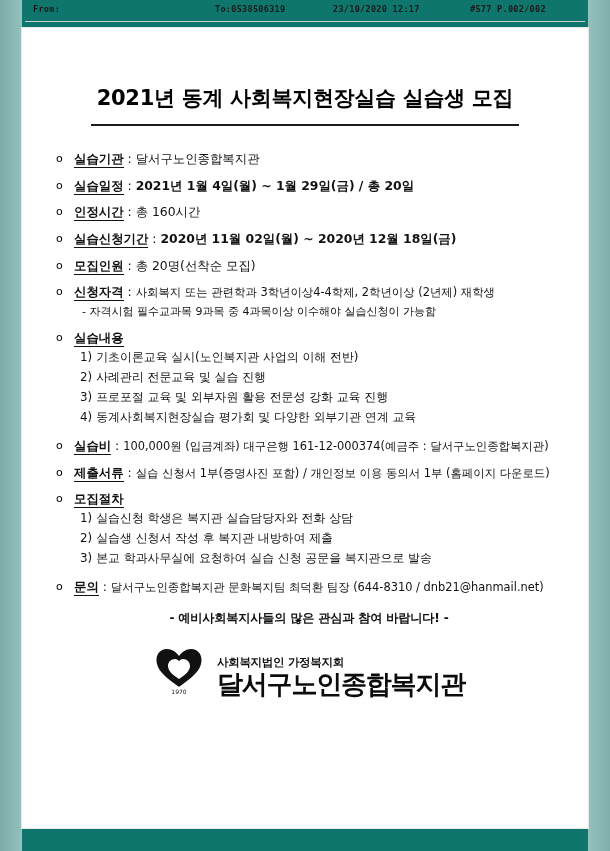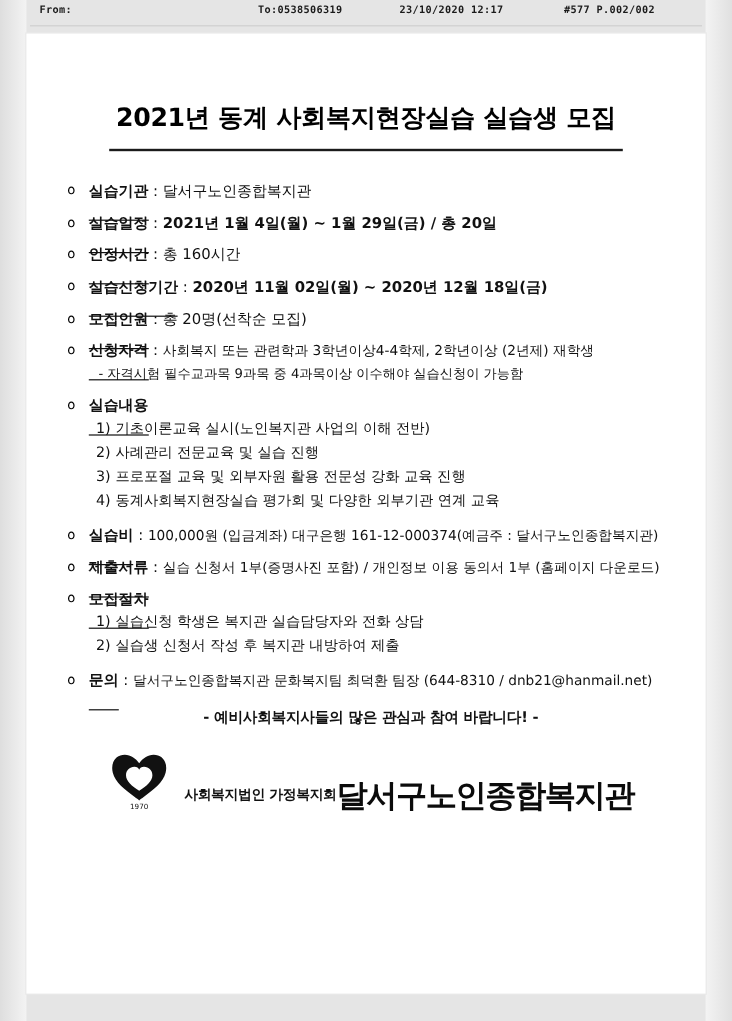--- a/index.html
+++ b/index.html
@@ -12,21 +12,21 @@
     height: 851px;
     font-family: "DejaVu Sans", "Liberation Sans", sans-serif;
     color: #111;
     position: relative;
     overflow: hidden;
   }
   .page {
     position: relative;
     width: 610px;
     height: 851px;
-    background: #e5e5e5;
+    background: #0f766e;
   }
 
   
   .fax-header {
     position: absolute;
     top: 4px;
     left: 0;
     width: 610px;
     height: 16px;
     font-family: "DejaVu Sans Mono", "Liberation Mono", monospace;
@@ -93,21 +93,21 @@
   .bullet {
     position: absolute;
     left: 0;
     top: 1px;
     font-size: 11px;
     color: #000;
   }
   .lbl {
     font-weight: bold;
     border-bottom: 1.4px solid #111;
-    padding-bottom: 17px;
+    padding-bottom: 1px;
   }
   .val { font-weight: normal; }
   .val.bold { font-weight: bold; }
   .val.small { font-size: 11.4px; }
   .sep { font-weight: normal; }
 
   .subnote {
     margin: -6px 0 13px 0;
     padding-left: 26px;
     font-size: 11px;
@@ -144,21 +144,21 @@
     justify-content: center;
     gap: 8px;
   }
   .logo-mark {
     position: relative;
     width: 56px;
     height: 54px;
     flex: 0 0 auto;
   }
   .logo-mark svg { display: block; }
-  .logo-text { display: flex; flex-direction: row; line-height: 1; align-items: center; }
+  .logo-text { display: flex; flex-direction: column; line-height: 1; }
   .org-small {
     font-size: 11.5px;
     font-weight: bold;
     margin-bottom: 3px;
     letter-spacing: -0.3px;
   }
   .org-big {
     font-size: 26px;
     font-weight: bold;
     letter-spacing: -1.2px;
@@ -256,20 +256,21 @@
       </div>
 
       <div class="block">
         <div class="item" style="margin-bottom:0">
           <span class="bullet">o</span>
           <span class="lbl">모집절차</span>
         </div>
         <ul class="sub-list">
           <li><span class="num">1)</span><span>실습신청 학생은 복지관 실습담당자와 전화 상담</span></li>
           <li><span class="num">2)</span><span>실습생 신청서 작성 후 복지관 내방하여 제출</span></li>
+          <li><span class="num">3)</span><span>본교 학과사무실에 요청하여 실습 신청 공문을 복지관으로 발송</span></li>
         </ul>
       </div>
 
       <div class="item">
         <span class="bullet">o</span>
         <span class="lbl">문의</span><span class="sep"> : </span><span class="val small">달서구노인종합복지관 문화복지팀 최덕환 팀장 (644-8310 / dnb21@hanmail.net)</span>
       </div>
 
       <div class="closing">- 예비사회복지사들의 많은 관심과 참여 바랍니다! -</div>
 

